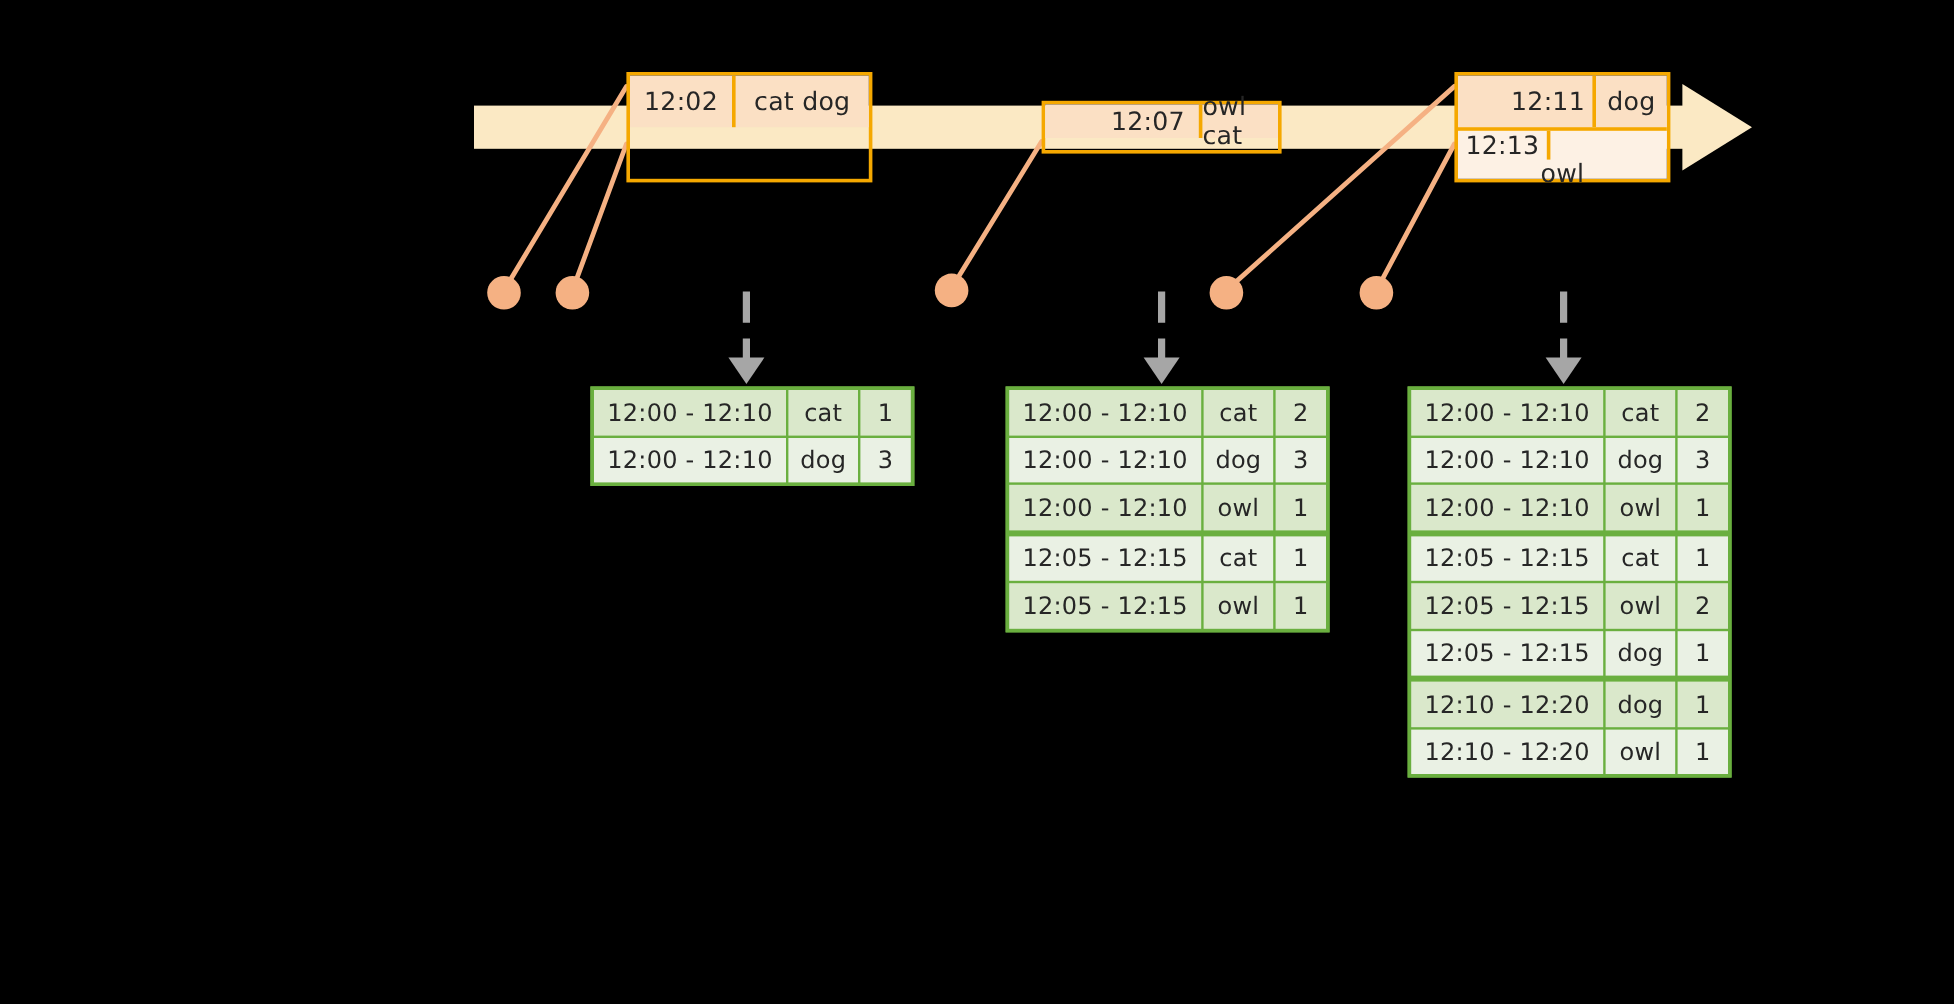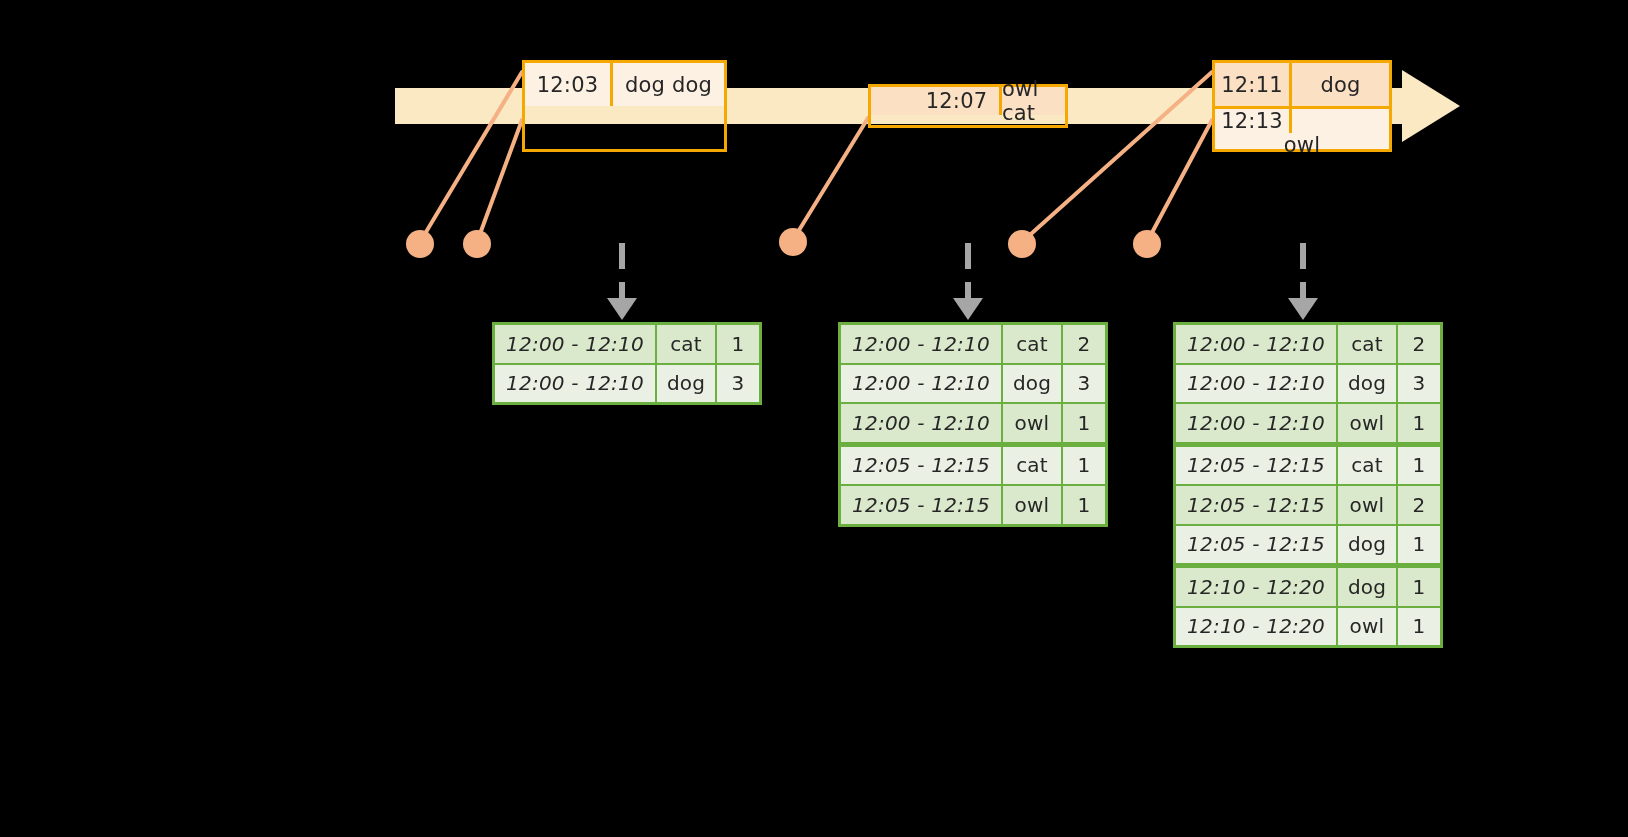--- a/index.html
+++ b/index.html
@@ -80,21 +80,21 @@
     display: flex;
     align-items: center;
     justify-content: center;
     color: #262626;
     font-size: 20px;
     letter-spacing: .2px;
   }
   .res-cell + .res-cell { margin-left: 2px; }
   .tone-a { background: #DAE8CB; }
   .tone-b { background: #EAF1E4; }
-  .c-win { width: 160px; font-style: italic; }
+  .c-win { width: 160px; }
   .c-key { width: 58px; text-align: right; }
   .c-cnt { width: 42px; }
 </style>
 </head>
 <body>
 
 <div id="stage">
 
   <svg class="layer" viewBox="0 0 1628 837">
 
@@ -129,35 +129,35 @@
         <polygon points="953,298 983,298 968,320" stroke="none"></polygon>
       </g>
       <g>
         <line x1="1303" y1="243" x2="1303" y2="300" stroke-dasharray="26 13"></line>
         <polygon points="1288,298 1318,298 1303,320" stroke="none"></polygon>
       </g>
     </g>
   </svg>
 
   <div class="evt-group" style="left:522px; top:60px; width:205px; height:92px;">
-    <div class="evt-row shade-b" style="height:43px;">
-      <span class="evt-time" style="width:88px;">12:03</span>
-      <span class="evt-val">dog dog</span>
+    <div class="evt-row shade-a" style="height:43px;">
+      <span class="evt-time" style="width:88px;">12:02</span>
+      <span class="evt-val">cat dog</span>
     </div>
   </div>
 
   <div class="evt-group" style="left:868px; top:84px; width:200px; height:44px;">
     <div class="evt-row shade-a" style="height:28px;padding-left:43px;">
       <span class="evt-time" style="width:88px;">12:07</span>
       <span class="evt-val">owl cat</span>
     </div>
   </div>
 
   <div class="evt-group" style="left:1212px; top:60px; width:180px; height:92px;">
-    <div class="evt-row shade-a" style="height:43px;">
+    <div class="evt-row shade-a" style="height:43px;padding-left:38px;">
       <span class="evt-time" style="width:77px;">12:11</span>
       <span class="evt-val">dog</span>
     </div>
     <div class="evt-row shade-b" style="height:43px;flex-direction:column;">
       <span class="evt-time" style="width:77px;">12:13</span>
       <span class="evt-val">owl</span>
     </div>
   </div>
 
   <div class="res-table" style="left:492px; top:322px;">

